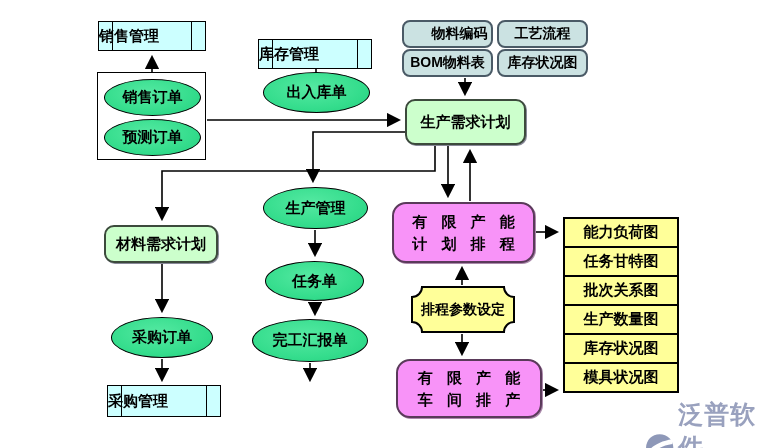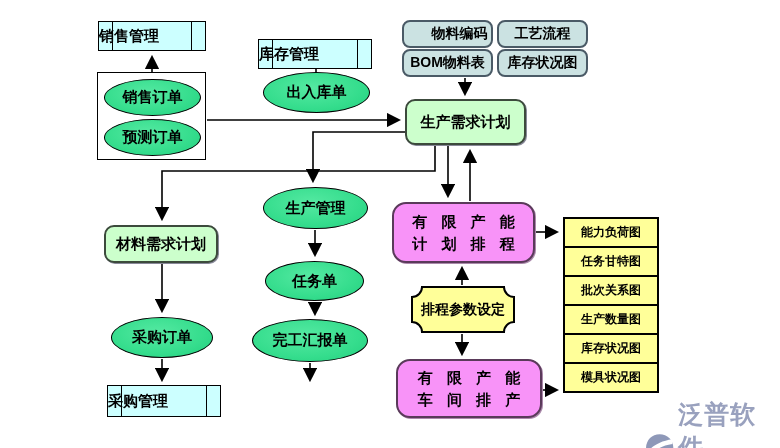--- a/index.html
+++ b/index.html
@@ -69,26 +69,26 @@
     border:2px solid #5a3a5a;
     border-radius:14px;
     box-shadow:1px 1px 0 #a8a;
     display:flex; flex-direction:column; align-items:center; justify-content:center;
     font-size:15px; letter-spacing:5px; line-height:1.45;
     text-indent:5px;
   }
 
   
   .chart-box {
-    width:96px; height:31px;
+    width:116px; height:31px;
     background:#FFFF99;
     border:2px solid #000;
     margin-top:-2px;
     display:flex; align-items:center; justify-content:center;
-    font-size:12px;
+    font-size:15px;
   }
   .chart-box:first-child { margin-top:0; }
 
   
   .plaque { display:flex; align-items:center; justify-content:center; font-size:14px; }
   .plaque > svg { position:absolute; left:0; top:0; }
   .plaque > span { position:relative; }
 
   
   .logo { display:flex; flex-direction:column; align-items:center; }

